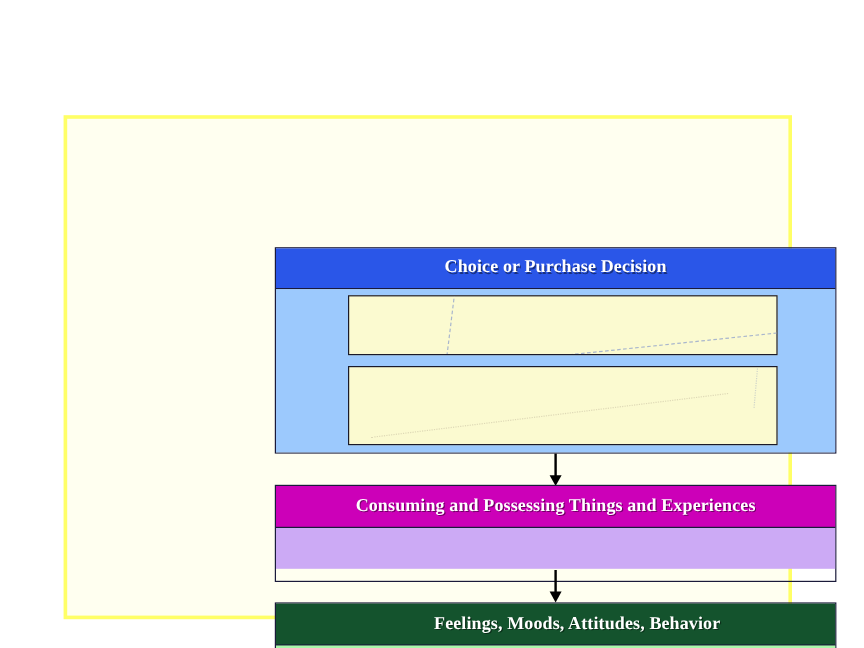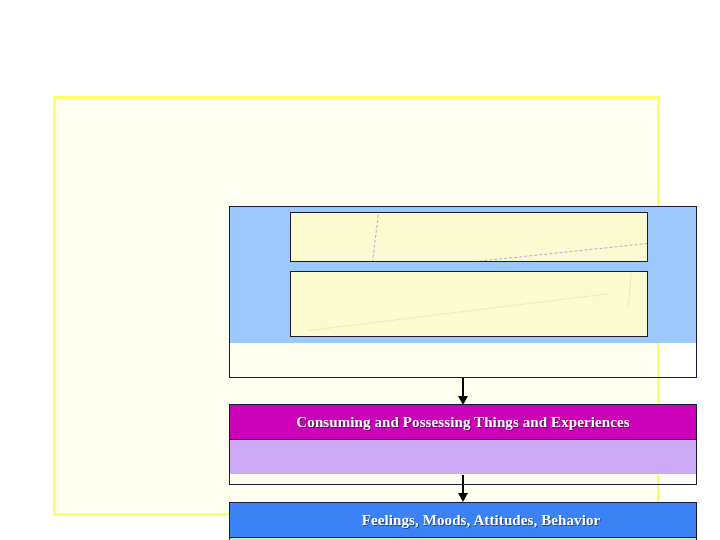--- a/index.html
+++ b/index.html
@@ -156,21 +156,21 @@
 
   
   #box-feelings {
     left: 173px;
     top: 403px;
     width: 468px;
     height: 108px;
   }
   #box-feelings .dbox-header {
     height: 35px;
-    background: #3b82f6;
+    background: #14532d;
     padding-left: 36px;
   }
   #box-feelings .dbox-body {
     height: 71px;
     background: #aaf8aa;
   }
 
   
   .arrow {
     position: absolute;
@@ -200,20 +200,21 @@
   }
 </style>
 </head>
 <body>
 
 <div id="slide">
 
   <div id="panel">
 
     <div class="dbox" id="box-choice">
+      <div class="dbox-header">Choice or Purchase Decision</div>
       <div class="dbox-body">
 
         <div class="cream" id="cream-top">
           <span></span>
           <div class="artifact" id="artifact-a"></div>
           <div class="artifact" id="artifact-b"></div>
         </div>
 
         <div class="cream" id="cream-bottom">
           <span></span>

